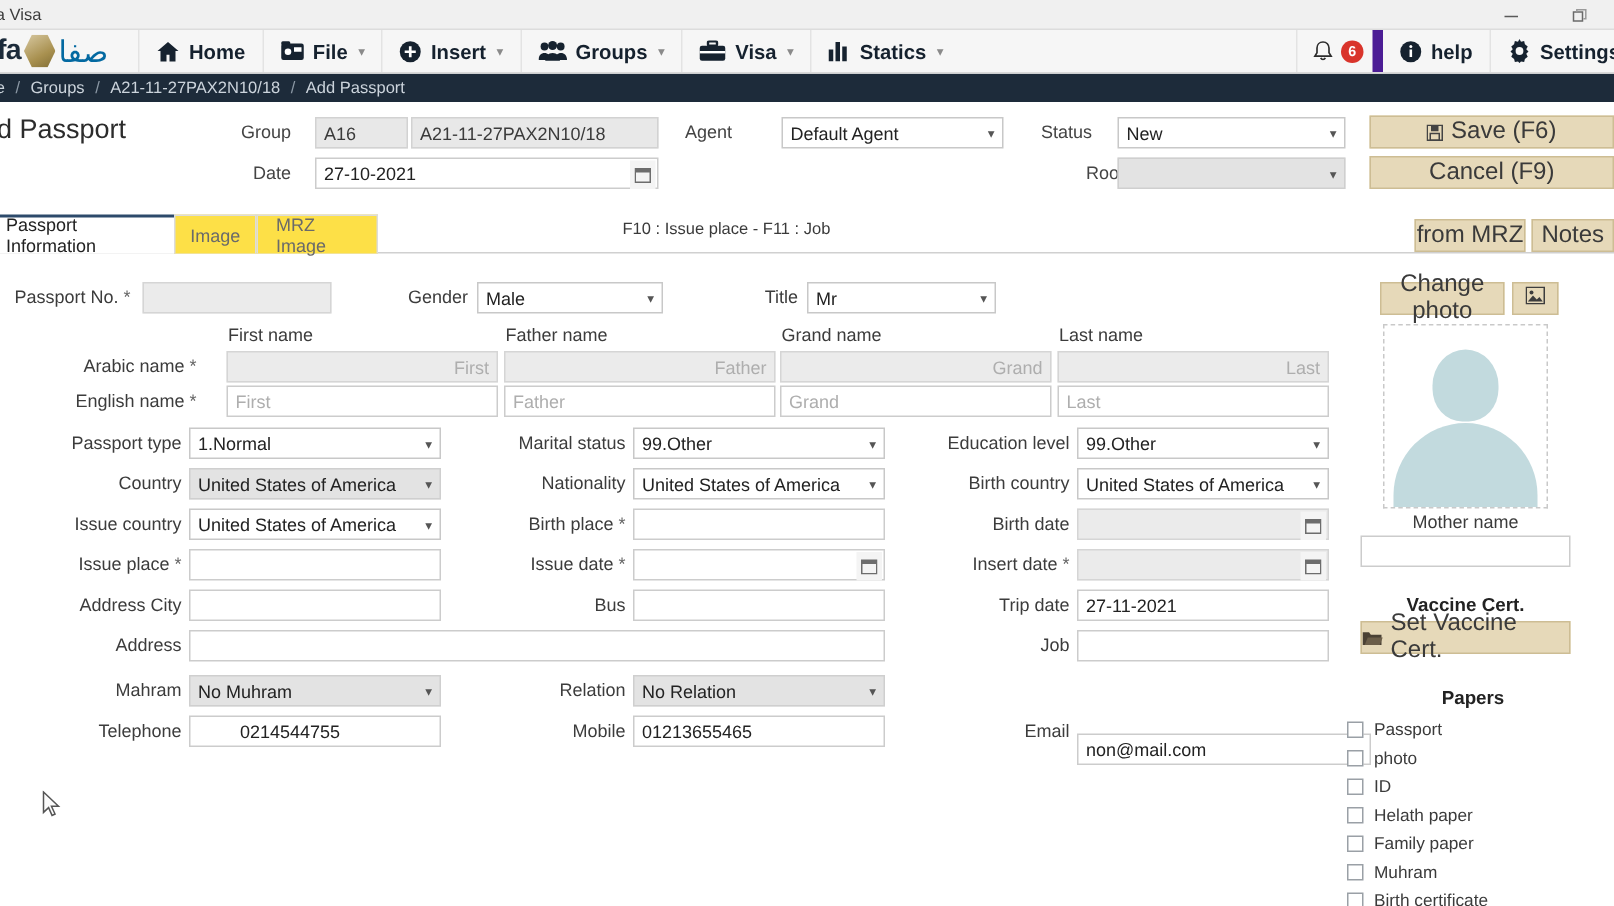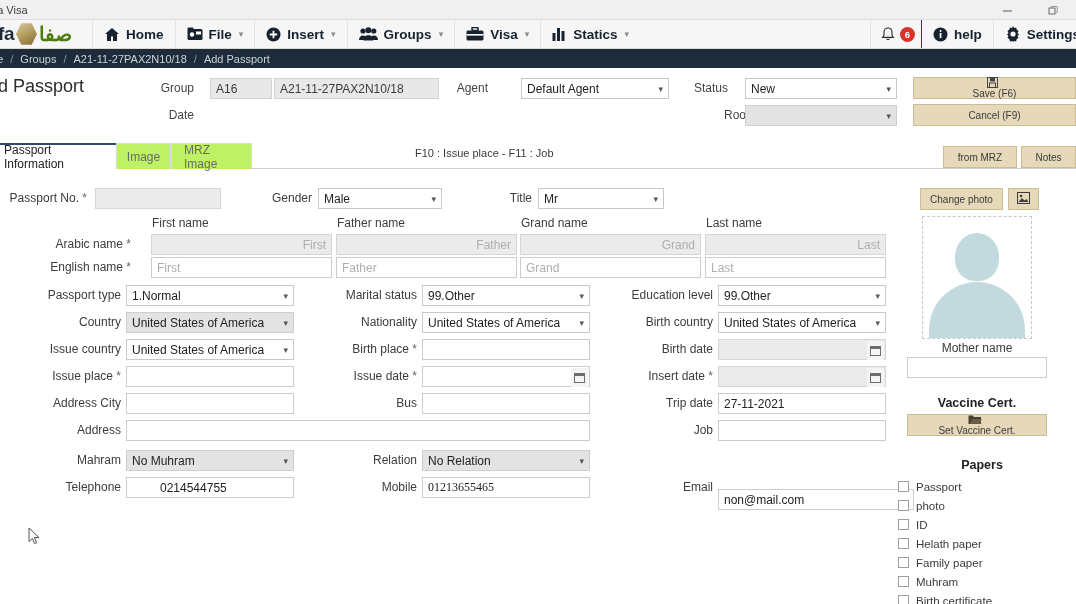--- a/index.html
+++ b/index.html
@@ -36,21 +36,21 @@
     display:flex; align-items:center; padding:0 8px 0 0; margin-left:-12px;
     min-width:104px;
   }
   .brand-text{ font-size:19px; color:#1c2b3a; font-weight:600; letter-spacing:-0.5px;}
   .brand-hex{
     width:21px;height:23px;margin:0 2px;
     background:linear-gradient(150deg,#d8c9a2,#a8904f 60%,#7d6a33);
     clip-path:polygon(25% 3%,75% 3%,100% 50%,75% 97%,25% 97%,0% 50%);
     display:inline-block;
   }
-  .brand-ar{ font-size:20px; color:#4d7c0f; font-weight:700; }
+  .brand-ar{ font-size:20px; color:#0369a1; font-weight:400; }
   .menu-item{
     display:flex; align-items:center; gap:6px; padding:0 11px;
     border-left:1px solid #e3e3e3; cursor:default; color:#15212e;
     font-size:13.5px; font-weight:bold;
   }
   .menu-item .mi-ico{ display:flex; align-items:center; color:#1b2a3a; }
   .menu-caret{ font-size:9px; color:#8a8a8a; font-weight:normal; margin-left:1px; }
   .menu-spacer{ flex:1; }
   .menu-right{ display:flex; align-items:stretch; }
   .badge{
@@ -88,30 +88,29 @@
     content:"\25BE"; position:absolute; right:5px; top:50%; transform:translateY(-50%);
     font-size:9px; color:#555;
   }
   .datebtn{
     position:absolute; right:1px; top:1px; width:17px; height:19px;
     display:flex; align-items:center; justify-content:center; color:#666; font-size:10px;
     background:#f4f4f4;
   }
   .btn-gold{
     background:#e6d9b9; border:1px solid #cdbd94; color:#3a3a3a;
-    display:flex; align-items:center; justify-content:center; font-size:10px; height:22px;
+    display:flex; align-items:center; justify-content:center; font-size:16px; height:22px;
     cursor:default;
-    flex-direction:column;
   }
 
   
   .tabstrip{ position:absolute; left:0; top:143px; width:1076px; height:26px; border-bottom:1px solid #d0d0d0;}
   .tab{
     position:absolute; top:0; height:26px; display:flex; align-items:center; justify-content:center;
-    font-size:12px; padding:0 12px; color:#6a6a6a; background:#bef264; border:1px solid #dcdcdc; border-bottom:none;
+    font-size:12px; padding:0 12px; color:#6a6a6a; background:#fde047; border:1px solid #dcdcdc; border-bottom:none;
   }
   .tab.active{ background:#fff; color:#222; border:none; border-top:2px solid #2d4a6b; }
   .hint{ position:absolute; top:147px; left:415px; font-size:11px; color:#3a3a3a; }
 
   
   .form{ position:absolute; left:0; top:178px; width:1076px; height:426px; }
   .row-lbl{ position:absolute; font-size:12px; color:#3c3c3c; text-align:right; }
   .colhdr{ position:absolute; font-size:12px; color:#3c3c3c; }
   .ph{ color:#aeaeae; }
   .rtl{ justify-content:flex-end; }
@@ -242,21 +241,21 @@
   <div class="menu-right">
     <div class="menu-item" style="padding:0 6px 0 10px;gap:5px;">
       <span class="mi-ico">
         <svg width="14" height="15" viewBox="0 0 14 15">
             <path d="M7 1c-2.4 0-4 1.7-4 4v3.2L1.6 10.4h10.8L11 8.2V5c0-2.3-1.6-4-4-4z" fill="none" stroke="#2b2b2b" stroke-width="1.1"></path>
             <path d="M5.5 11.6a1.6 1.6 0 0 0 3 0" fill="none" stroke="#2b2b2b" stroke-width="1.1"></path>
           </svg>
         </span>
       <span class="badge">6</span>
     </div>
-    <div class="menu-item" style="border-left:1px solid #4c1d95;">
+    <div class="menu-item" style="border-left:7px solid #4c1d95;">
       <span class="mi-ico">
         <svg width="15" height="15" viewBox="0 0 15 15">
             <circle cx="7.5" cy="7.5" r="7" fill="#16222f"></circle>
             <rect x="6.7" y="6" width="1.7" height="5" fill="#fff"></rect>
             <circle cx="7.55" cy="4" r="1" fill="#fff"></circle>
           </svg>
         </span>
       <span>help</span>
     </div>
     <div class="menu-item" style="border-left:1px solid #e3e3e3;padding-right:0;margin-right:-4px;">
@@ -282,20 +281,29 @@
 </div>
 
 <div class="topform">
   <div class="page-title">dd Passport</div>
 
   <div class="lbl" style="position:absolute;left:138px;top:13px;width:56px;">Group</div>
   <div class="fld ro" style="position:absolute;left:210px;top:10px;width:62px;">A16</div>
   <div class="fld ro" style="position:absolute;left:274px;top:10px;width:165px;">A21-11-27PAX2N10/18</div>
 
   <div class="lbl" style="position:absolute;left:138px;top:40px;width:56px;">Date</div>
+  <div class="fld" style="position:absolute;left:210px;top:37px;width:229px;">
+    <span>27-10-2021</span>
+    <span class="datebtn">
+      <svg width="11" height="11" viewBox="0 0 11 11">
+          <rect x="0.5" y="1.5" width="10" height="9" fill="none" stroke="#6d6d6d" stroke-width="1"></rect>
+          <rect x="0.5" y="1.5" width="10" height="2.5" fill="#6d6d6d"></rect>
+        </svg>
+      </span>
+  </div>
 
   <div class="lbl" style="position:absolute;left:432px;top:13px;width:56px;">Agent</div>
   <div class="sel" style="position:absolute;left:521px;top:10px;width:148px;">Default Agent</div>
 
   <div class="lbl" style="position:absolute;left:660px;top:13px;width:68px;">Status</div>
   <div class="sel" style="position:absolute;left:745px;top:10px;width:152px;">New</div>
 
   <div class="lbl" style="position:absolute;left:688px;top:40px;width:68px;">Room</div>
   <div class="sel grey" style="position:absolute;left:745px;top:37px;width:152px;"></div>
 
@@ -476,27 +484,27 @@
   <div class="row-lbl" style="left:0px;top:275px;width:121px;">Mahram</div>
   <div class="sel grey" style="position:absolute;left:126px;top:272px;width:168px;">No Muhram</div>
 
   <div class="row-lbl" style="left:300px;top:275px;width:117px;">Relation</div>
   <div class="sel grey" style="position:absolute;left:422px;top:272px;width:168px;">No Relation</div>
 
   <div class="row-lbl" style="left:0px;top:302px;width:121px;">Telephone</div>
   <div class="fld" style="position:absolute;left:126px;top:299px;width:168px;padding-left:33px;">0214544755</div>
 
   <div class="row-lbl" style="left:300px;top:302px;width:117px;">Mobile</div>
-  <div class="fld" style="position:absolute;left:422px;top:299px;width:168px;font-family:Liberation Serif, serif;">01213655465</div>
+  <div class="fld" style="position:absolute;left:422px;top:299px;width:168px;">01213655465</div>
 
   <div class="row-lbl" style="left:596px;top:302px;width:117px;">Email</div>
   <div class="fld" style="position:absolute;left:718px;top:299px;width:196px;margin-top:12px;">non@mail.com</div>
 </div>
 
-<div class="btn-gold" style="position:absolute;left:920px;top:188px;width:83px;">
+<div class="btn-gold" style="position:absolute;left:920px;top:188px;width:83px;text-align:center;">
   <span>Change photo</span>
 </div>
 <div class="btn-gold" style="position:absolute;left:1008px;top:188px;width:31px;">
   <span>
     <svg width="13" height="12" viewBox="0 0 13 12">
         <rect x="0.5" y="0.5" width="12" height="11" fill="none" stroke="#3d3d3d" stroke-width="1"></rect>
         <circle cx="4" cy="4" r="1.3" fill="#3d3d3d"></circle>
         <path d="M1.5 10 5 6l2.5 2.6L9.3 7l2.2 3z" fill="#3d3d3d"></path>
       </svg></span>
 </div>

